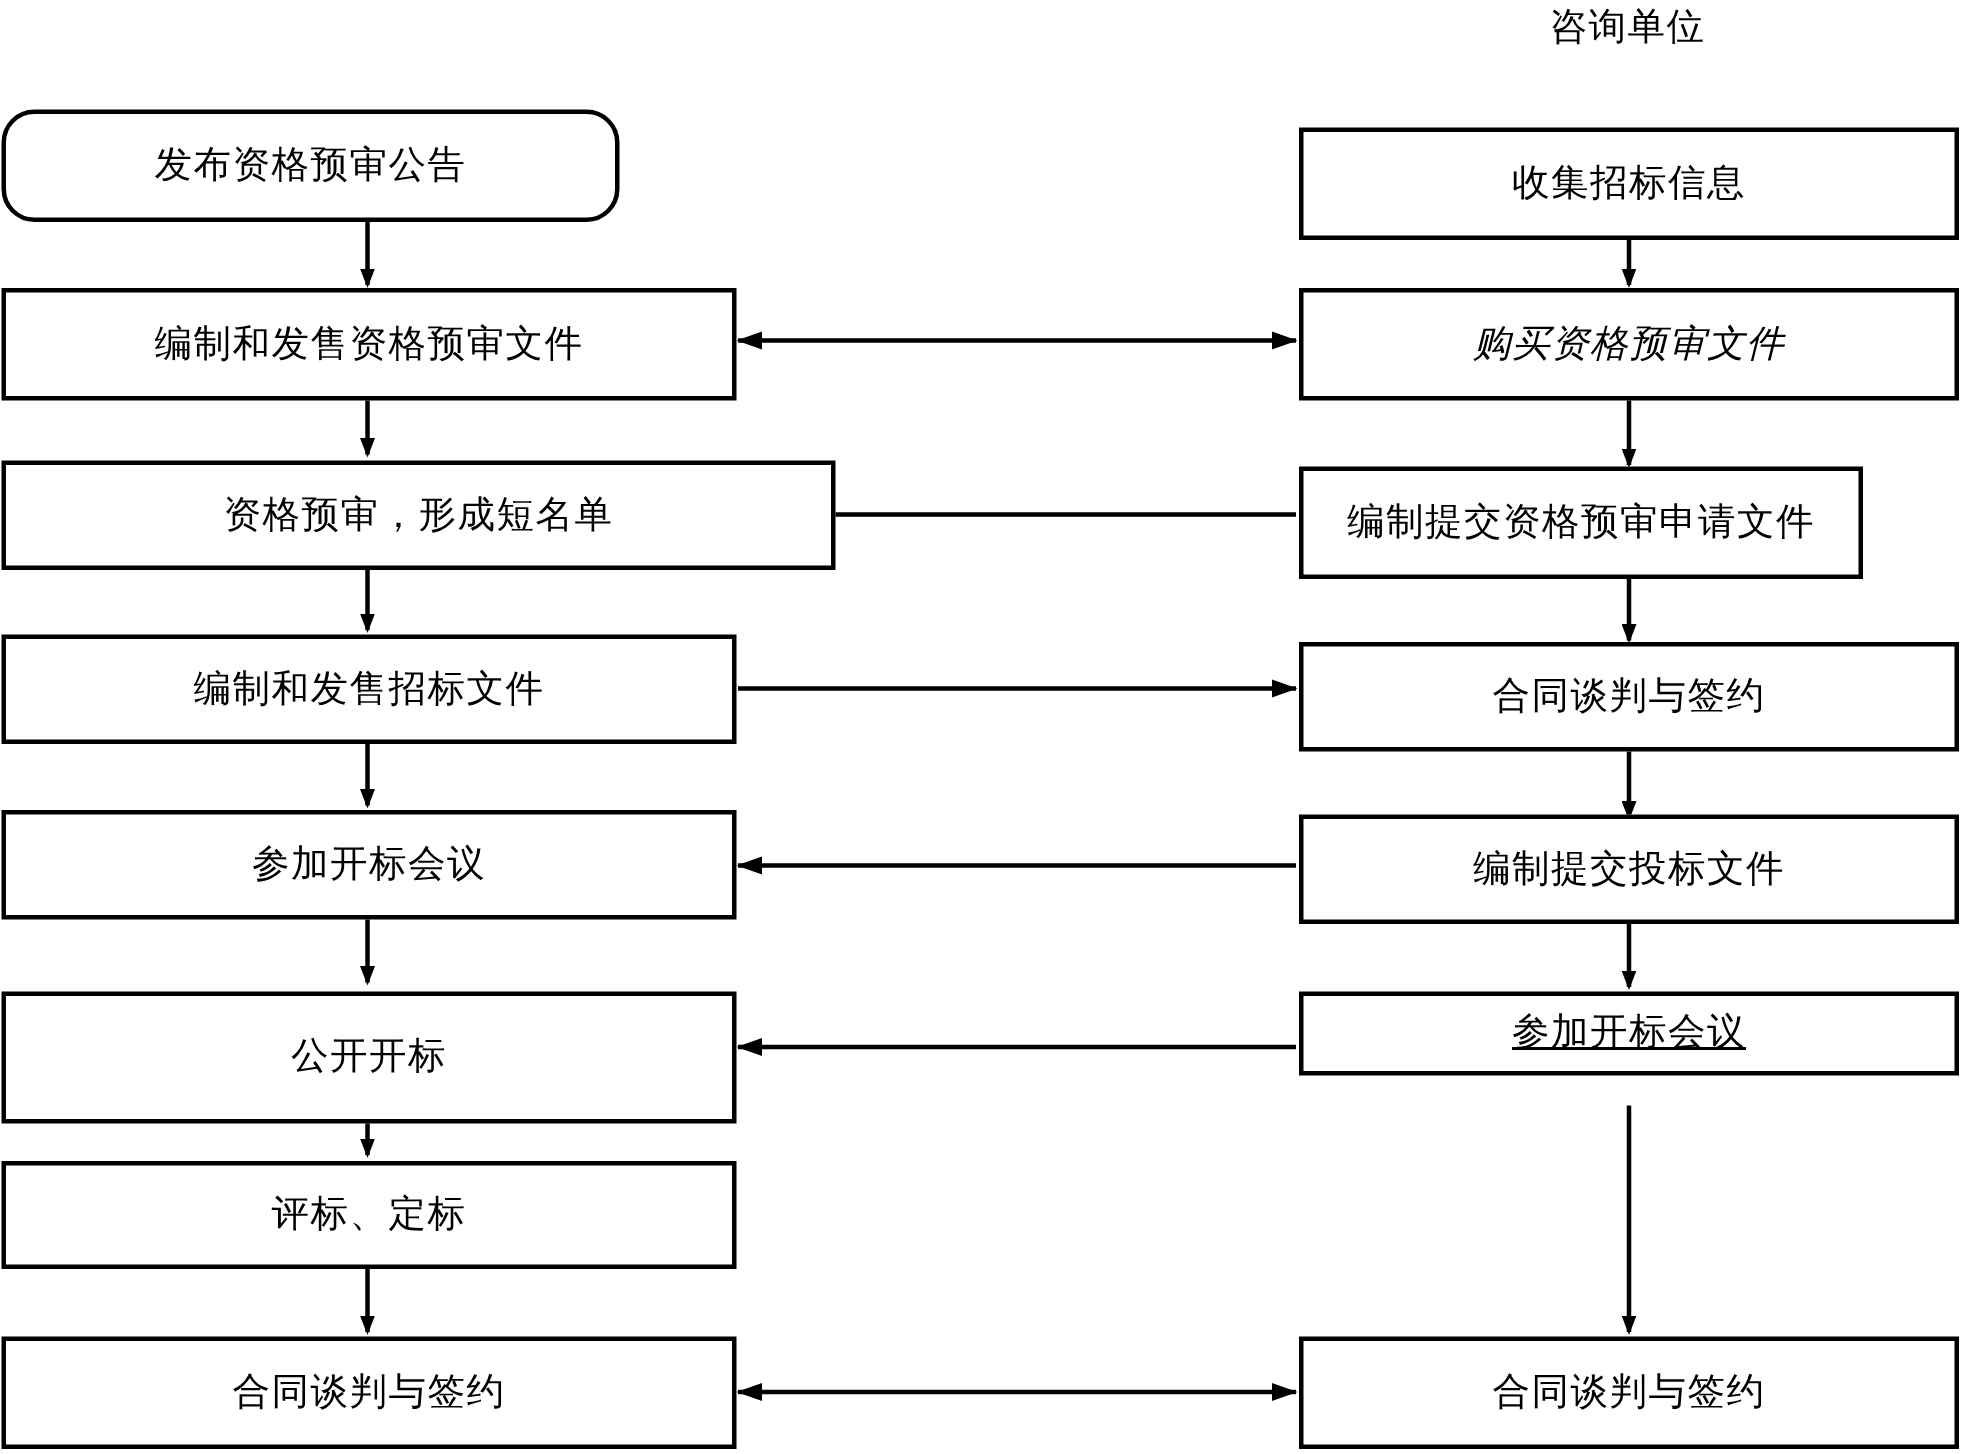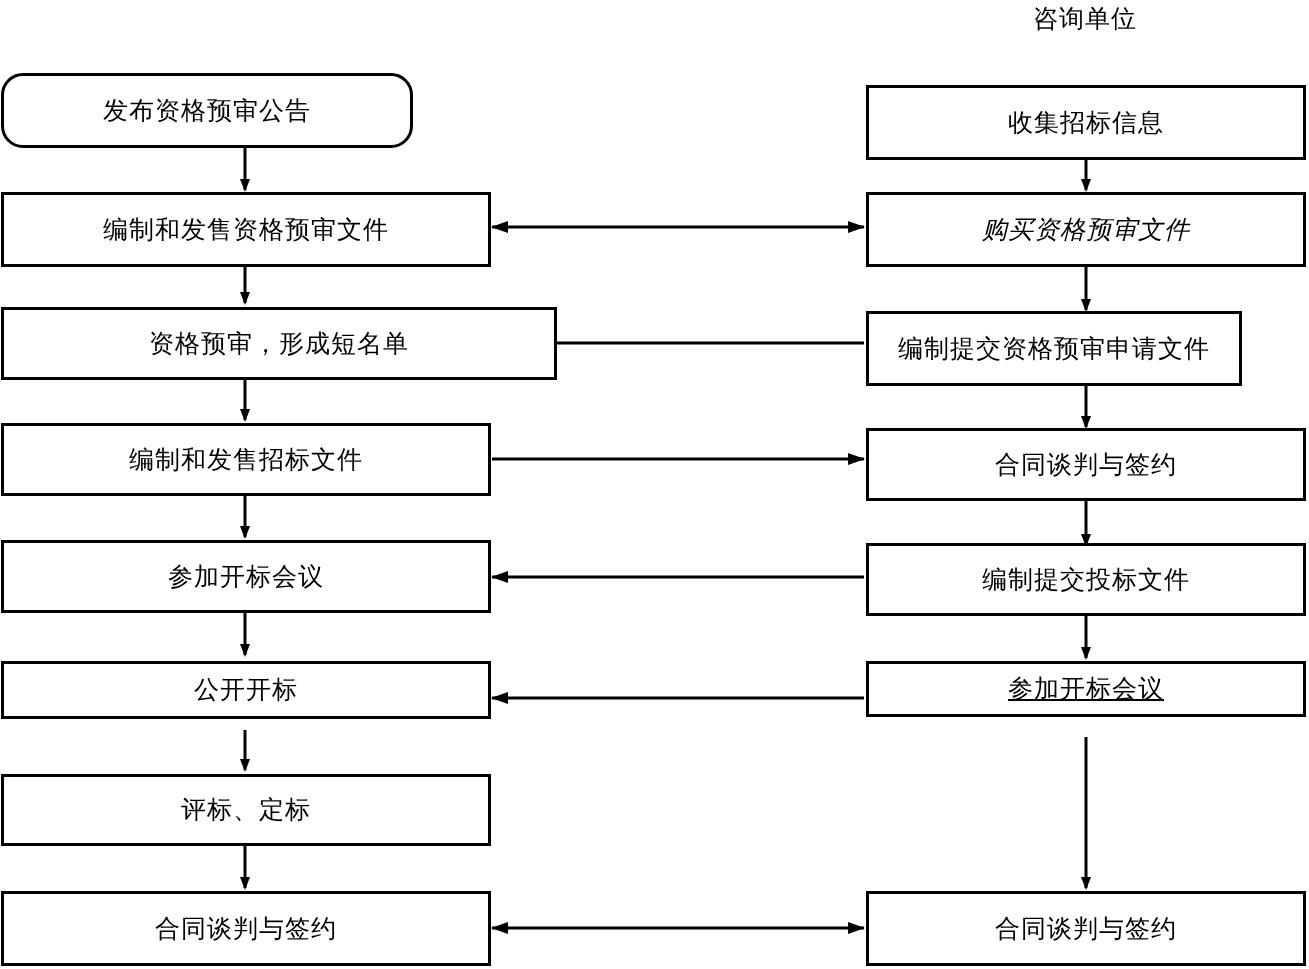--- a/index.html
+++ b/index.html
@@ -81,21 +81,21 @@
   </div>
   <div class="node" style="left:1px;top:307px;width:556px;height:73px;">
     <span class="label">资格预审，形成短名单</span>
   </div>
   <div class="node" style="left:1px;top:423px;width:490px;height:73px;">
     <span class="label">编制和发售招标文件</span>
   </div>
   <div class="node" style="left:1px;top:540px;width:490px;height:73px;">
     <span class="label">参加开标会议</span>
   </div>
-  <div class="node" style="left:1px;top:661px;width:490px;height:58px;">
+  <div class="node" style="left:1px;top:661px;width:490px;height:88px;">
     <span class="label">公开开标</span>
   </div>
   <div class="node" style="left:1px;top:774px;width:490px;height:72px;">
     <span class="label">评标、定标</span>
   </div>
   <div class="node" style="left:1px;top:891px;width:490px;height:75px;">
     <span class="label">合同谈判与签约</span>
   </div>
 
   <div class="node" style="left:866px;top:73px;width:440px;height:75px;margin-top:12px;">

